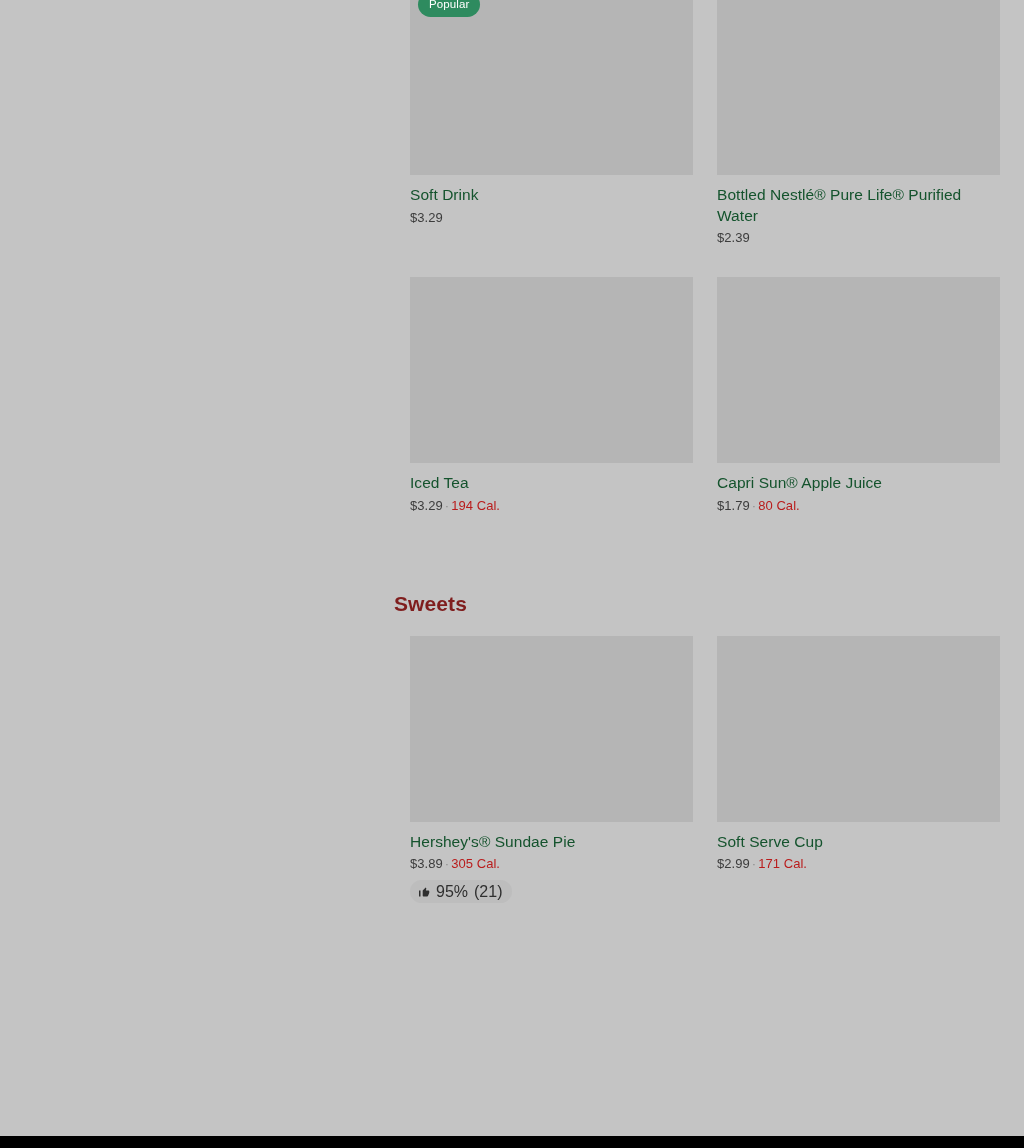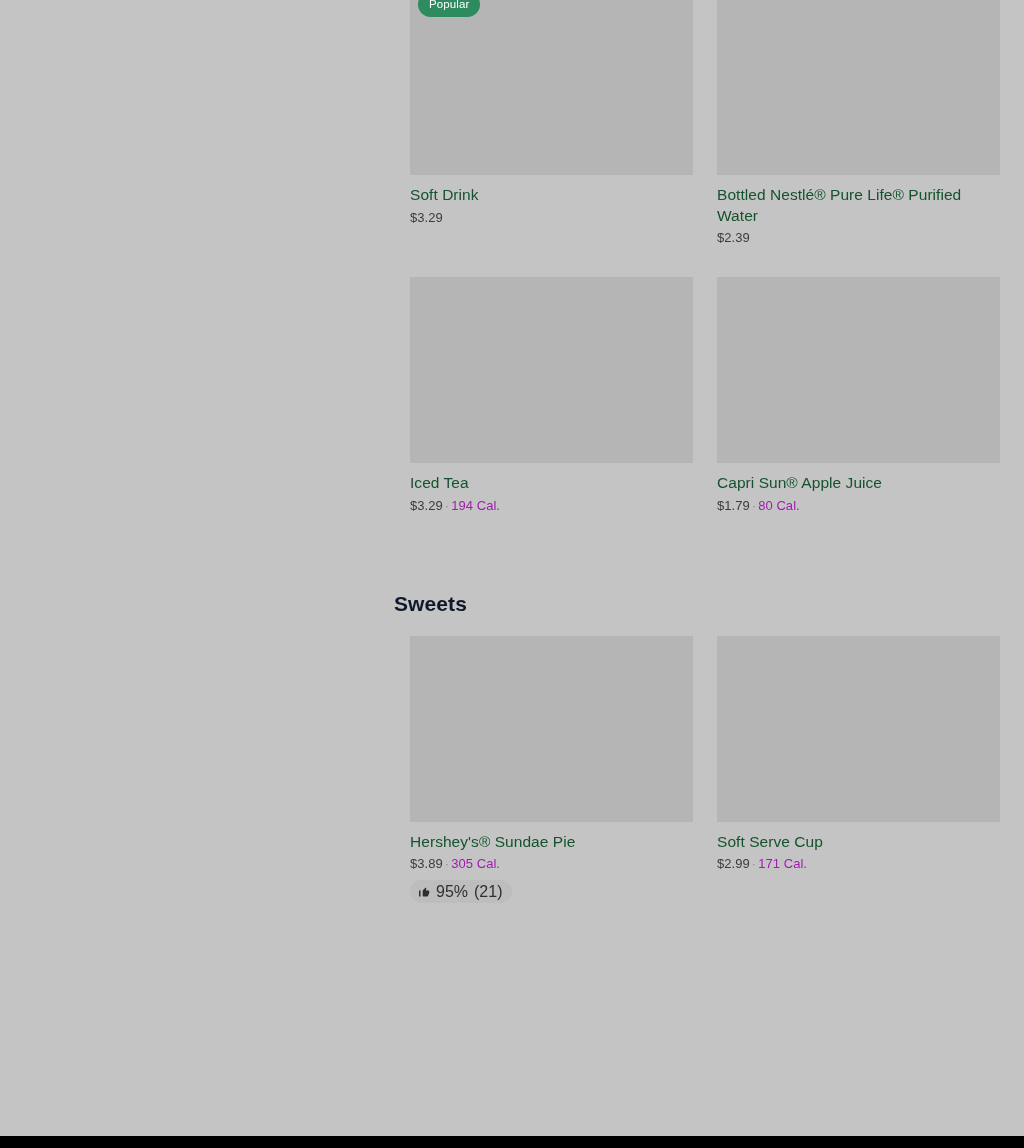--- a/index.html
+++ b/index.html
@@ -93,21 +93,21 @@
     letter-spacing: 0.05px;
     white-space: nowrap;
   }
 
   .card-meta .sep {
     color: #8d8d8d;
     padding: 0 2px;
   }
 
   .card-meta .cal {
-    color: #a21caf;
+    color: #b91c1c;
     margin-top: 48px;
   }
 
   .rating-badge {
     display: inline-flex;
     align-items: center;
     gap: 6px;
     margin-top: 8px;
     background: #bdbdbd;
     border-radius: 13px;
@@ -123,21 +123,21 @@
     height: 12px;
     color: #2f2f2f;
   }
   .rating-badge .thumb svg { display: block; width: 12px; height: 12px; fill: #2f2f2f; }
 
   
   .section-heading {
     font-size: 21px;
     line-height: 27px;
     font-weight: bold;
-    color: #0f172a;
+    color: #7f1d1d;
     letter-spacing: 0.1px;
   }
 
   
   .row-gap-1 { height: 31px; }
   .row-gap-2 { height: 28px; }
   .sec-gap-top { height: 48px; }
   .sec-gap-bot { height: 19px; }
 
   

